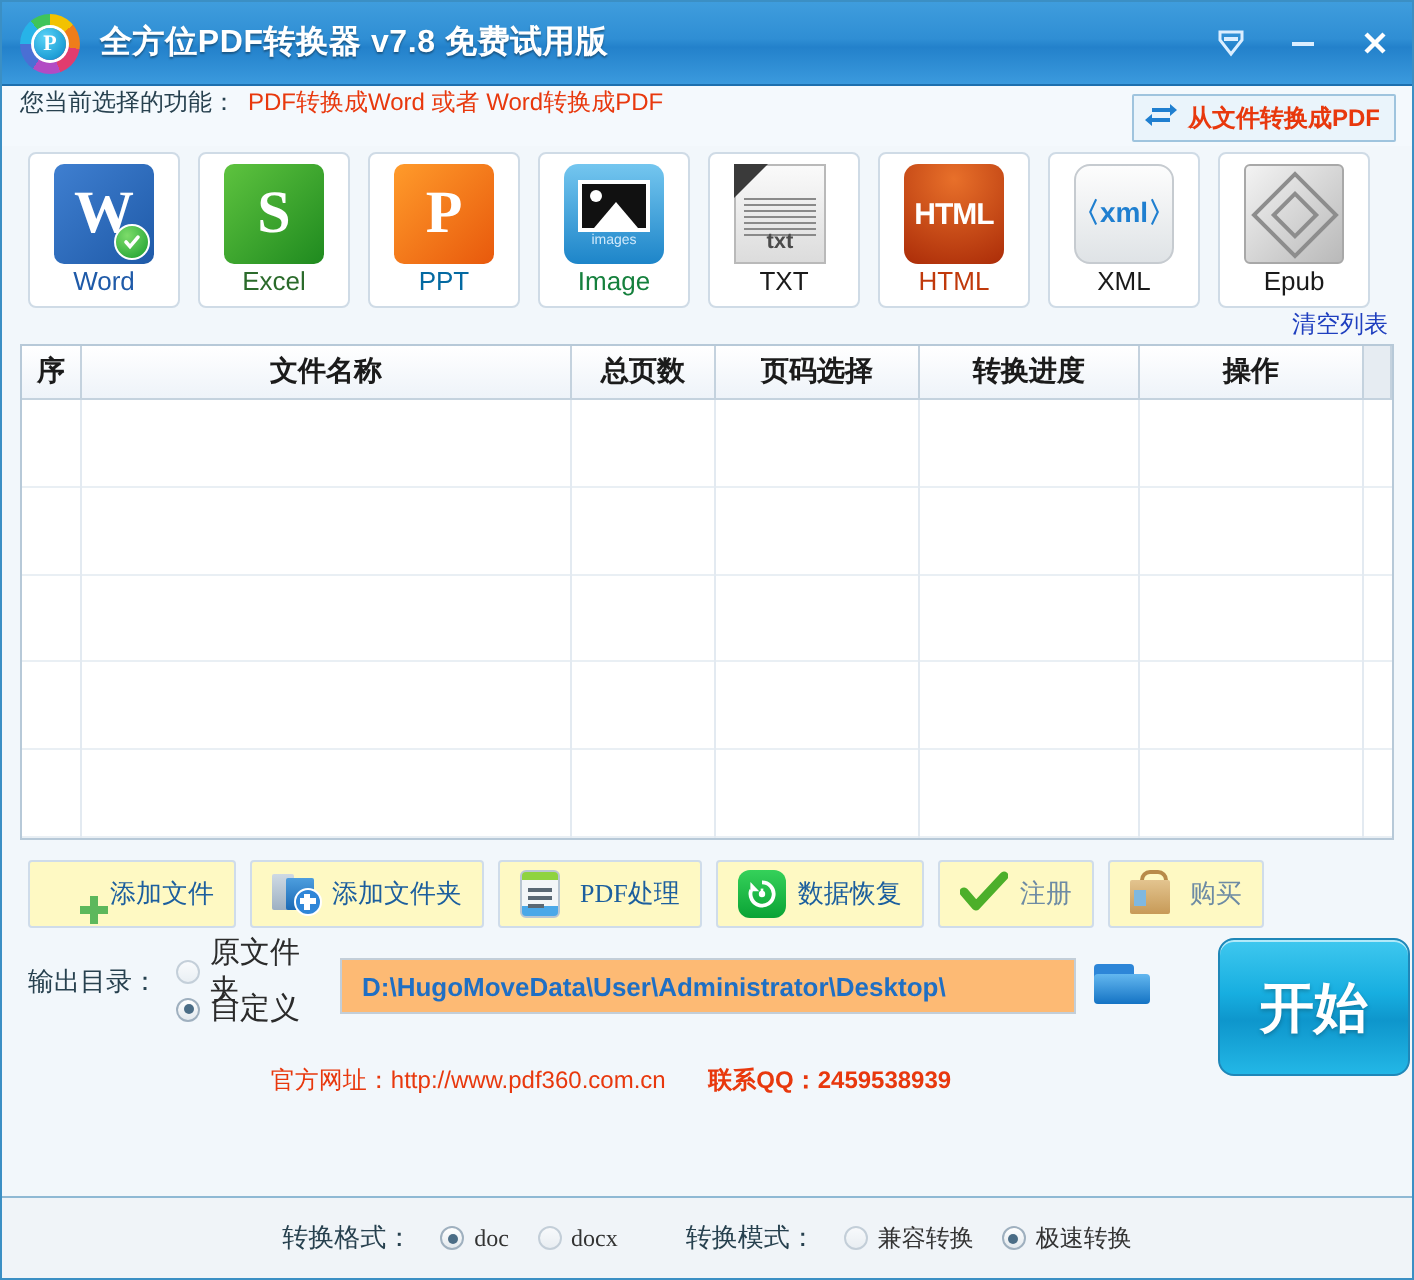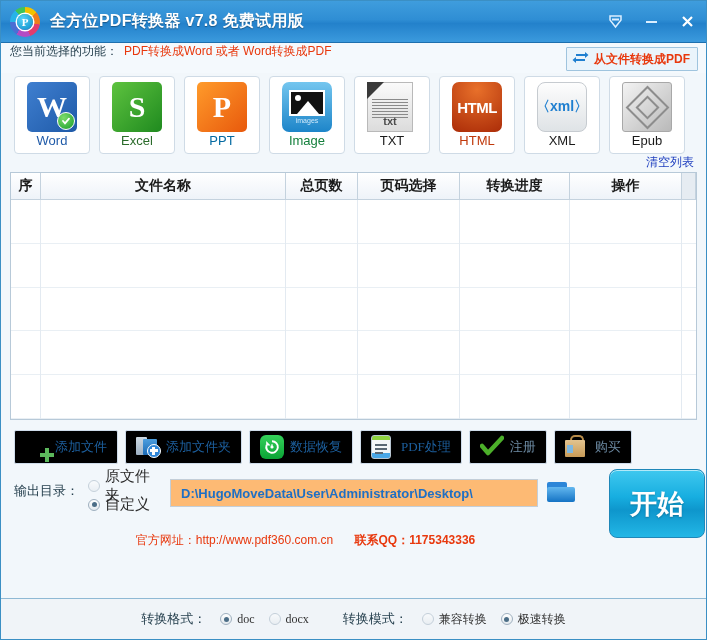--- a/index.html
+++ b/index.html
@@ -136,21 +136,21 @@
   }
   .tbody{flex:1;display:flex;position:relative;}
   .colgrid{position:absolute;inset:0;display:flex;}
   .colcell{border-right:1px solid #e3eaf1;box-sizing:border-box;height:100%;}
   .rowgrid{position:absolute;inset:0;display:flex;flex-direction:column;}
   .rowline{border-bottom:1px solid #e9eff4;box-sizing:border-box;}
 
   
   .actions{display:flex;gap:7px;padding:10px 9px 0 13px;align-items:center;}
   .act{
-    height:34px;box-sizing:border-box;border:1px solid #cfdcea;background:#000000;
+    height:34px;box-sizing:border-box;border:1px solid #cfdcea;background:#fef9c3;
     display:flex;align-items:center;gap:6px;padding:0 10px;border-radius:2px;cursor:default;
   }
   .act .t{font-size:13px;color:#1c5f9e;font-family:"Liberation Serif",serif;}
   .act.dim .t{color:#6d8ba4;}
   .act .ico{width:24px;height:24px;position:relative;flex:none;}
   .plus{position:absolute;right:-5px;bottom:-3px;width:14px;height:14px;}
   .plus:before,.plus:after{content:"";position:absolute;background:#5cb85c;}
   .plus:before{left:5px;top:0;width:4px;height:14px;}
   .plus:after{left:0;top:5px;width:14px;height:4px;}
 
@@ -405,43 +405,43 @@
             <div class="back"></div>
             <div class="front"></div>
             <div class="pl"></div>
           </div>
       </div>
       <span class="t">添加文件夹</span>
     </div>
 
     <div class="act">
       <div class="ico">
+        <div class="ico-pdfproc">
+            <div class="ln l1"></div>
+            <div class="ln l2"></div>
+            <div class="ln l3"></div>
+          </div>
+      </div>
+      <span class="t">PDF处理</span>
+    </div>
+
+    <div class="act">
+      <div class="ico">
         <div class="ico-recover">
           <svg width="16" height="16" viewBox="0 0 16 16">
               <path d="M8 2.2 A5.8 5.8 0 1 1 2.6 6" fill="none" stroke="#fff" stroke-width="1.9"></path>
               <path d="M2.2 2 L2.2 6.6 L6.6 6.6 Z" fill="#fff"></path>
               <circle cx="8" cy="8" r="1.6" fill="#fff"></circle>
               <path d="M8 8 L8 5.3" stroke="#fff" stroke-width="1.3"></path>
             </svg>
         </div>
       </div>
       <span class="t">数据恢复</span>
     </div>
 
-    <div class="act">
-      <div class="ico">
-        <div class="ico-pdfproc">
-            <div class="ln l1"></div>
-            <div class="ln l2"></div>
-            <div class="ln l3"></div>
-          </div>
-      </div>
-      <span class="t">PDF处理</span>
-    </div>
-
     <div class="act dim">
       <div class="ico ico-check">
         <svg width="24" height="22" viewBox="0 0 24 22">
             <path d="M2 11 L8 18 L22 3" stroke="#4caf2a" stroke-width="4.5" fill="none" stroke-linecap="round" stroke-linejoin="round"></path>
           </svg>
       </div>
       <span class="t">注册</span>
     </div>
 
     <div class="act dim">
@@ -476,21 +476,21 @@
       <div class="bk"></div>
         <div class="fr"></div>
     </div>
     <div class="startbtn">
       <span class="t">开始</span>
     </div>
   </div>
 
   <div class="contact">
     <span>官方网址：http://www.pdf360.com.cn</span>
-    <span class="qq">联系QQ：1175343336</span>
+    <span class="qq">联系QQ：2459538939</span>
   </div>
 
   <div class="footer">
     <div class="grp">
       <span class="lbl">转换格式：</span>
       <span class="opt">
         <span class="radio on"></span>
         <span class="ot">doc</span>
       </span>
       <span class="opt">

